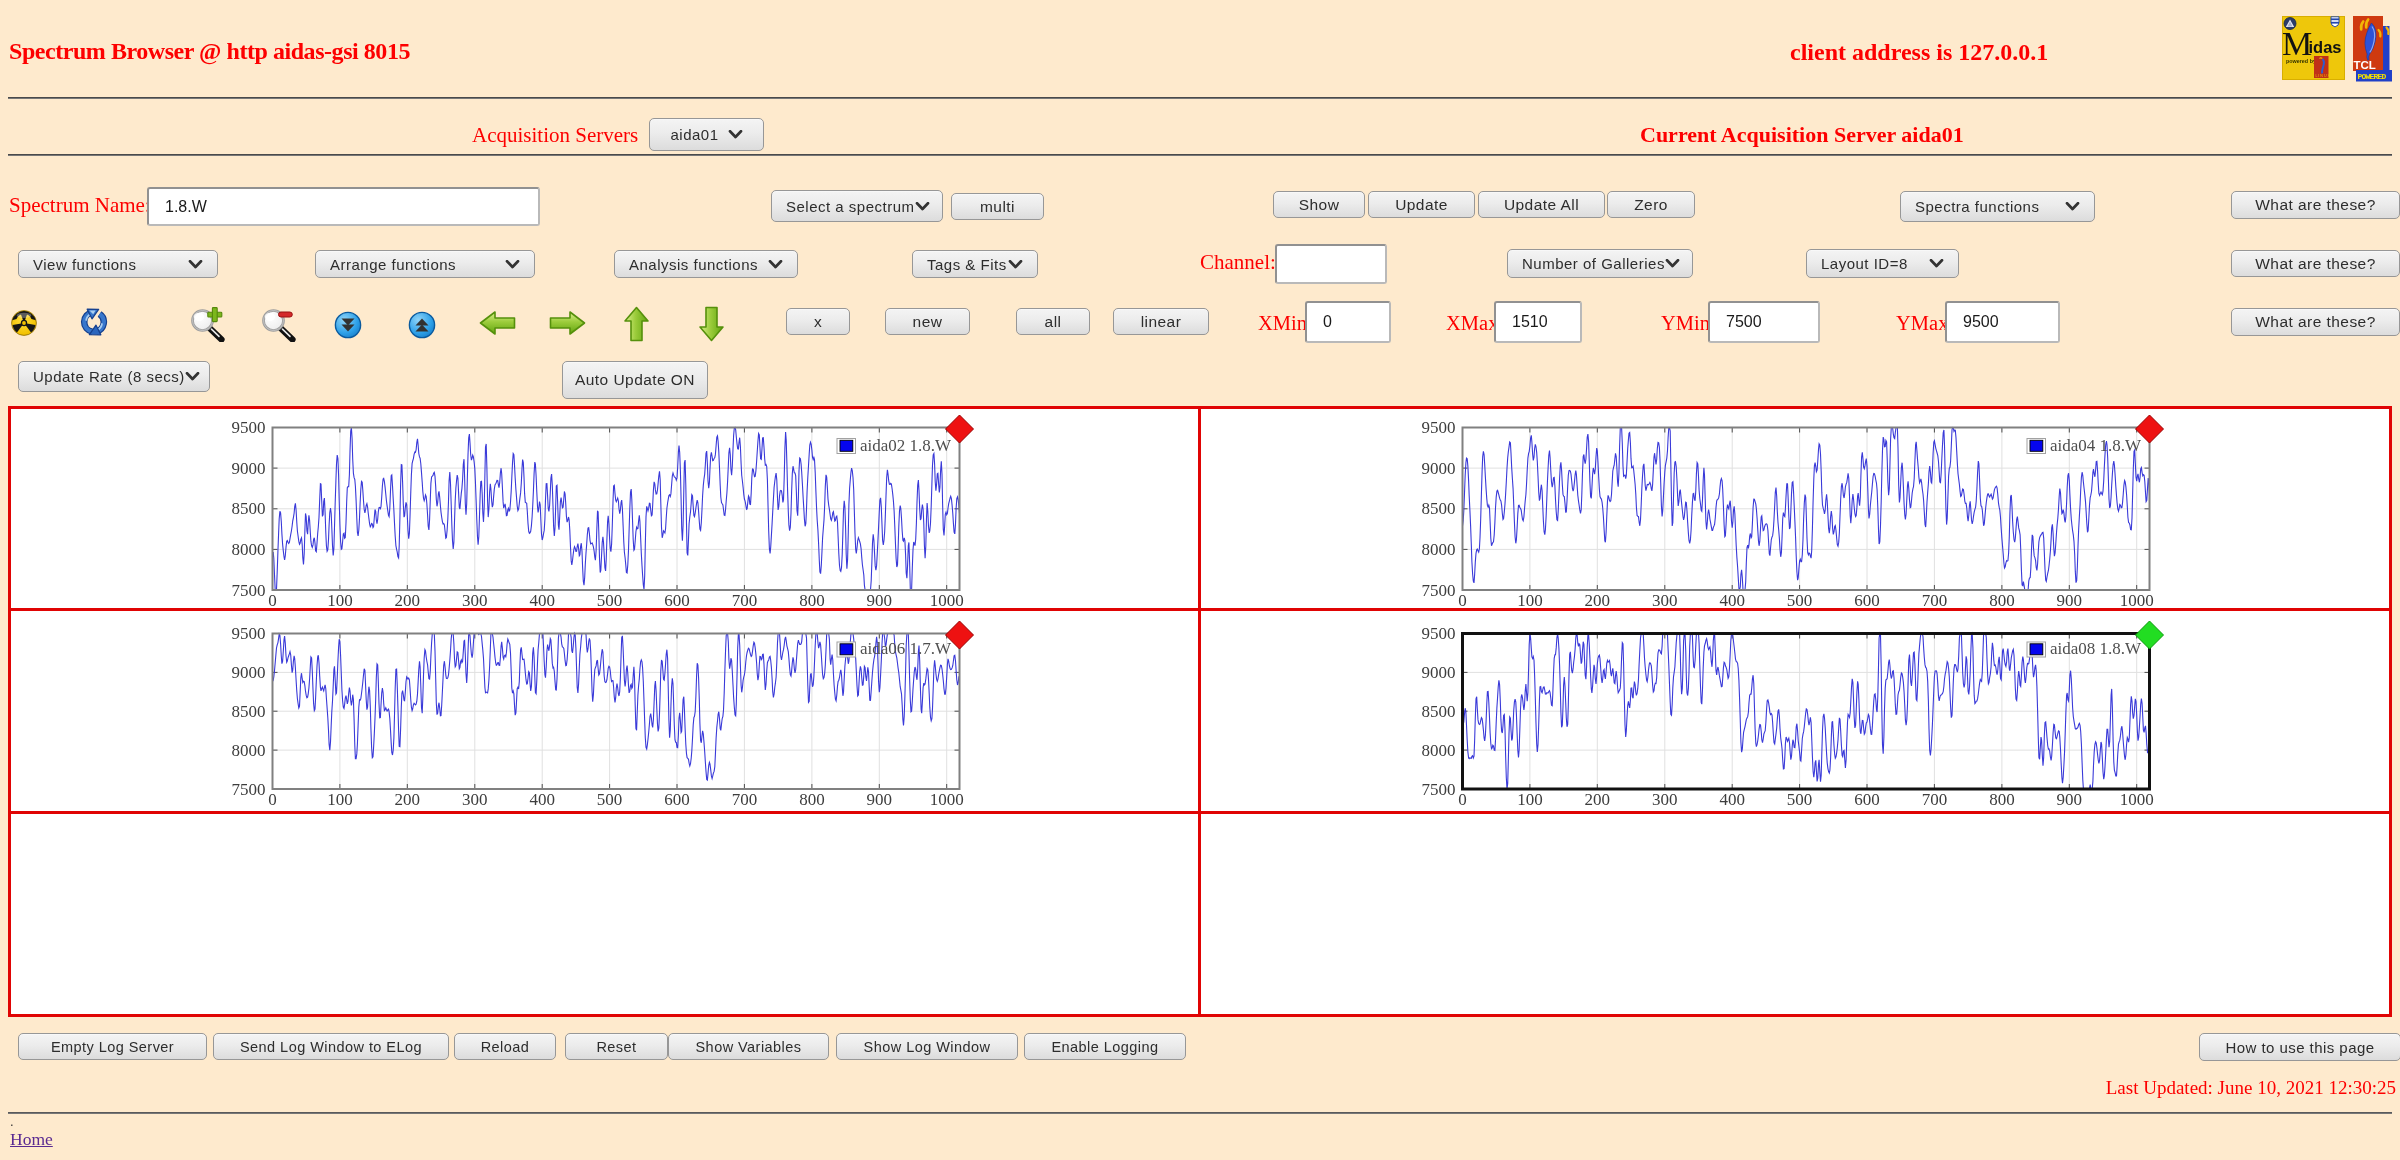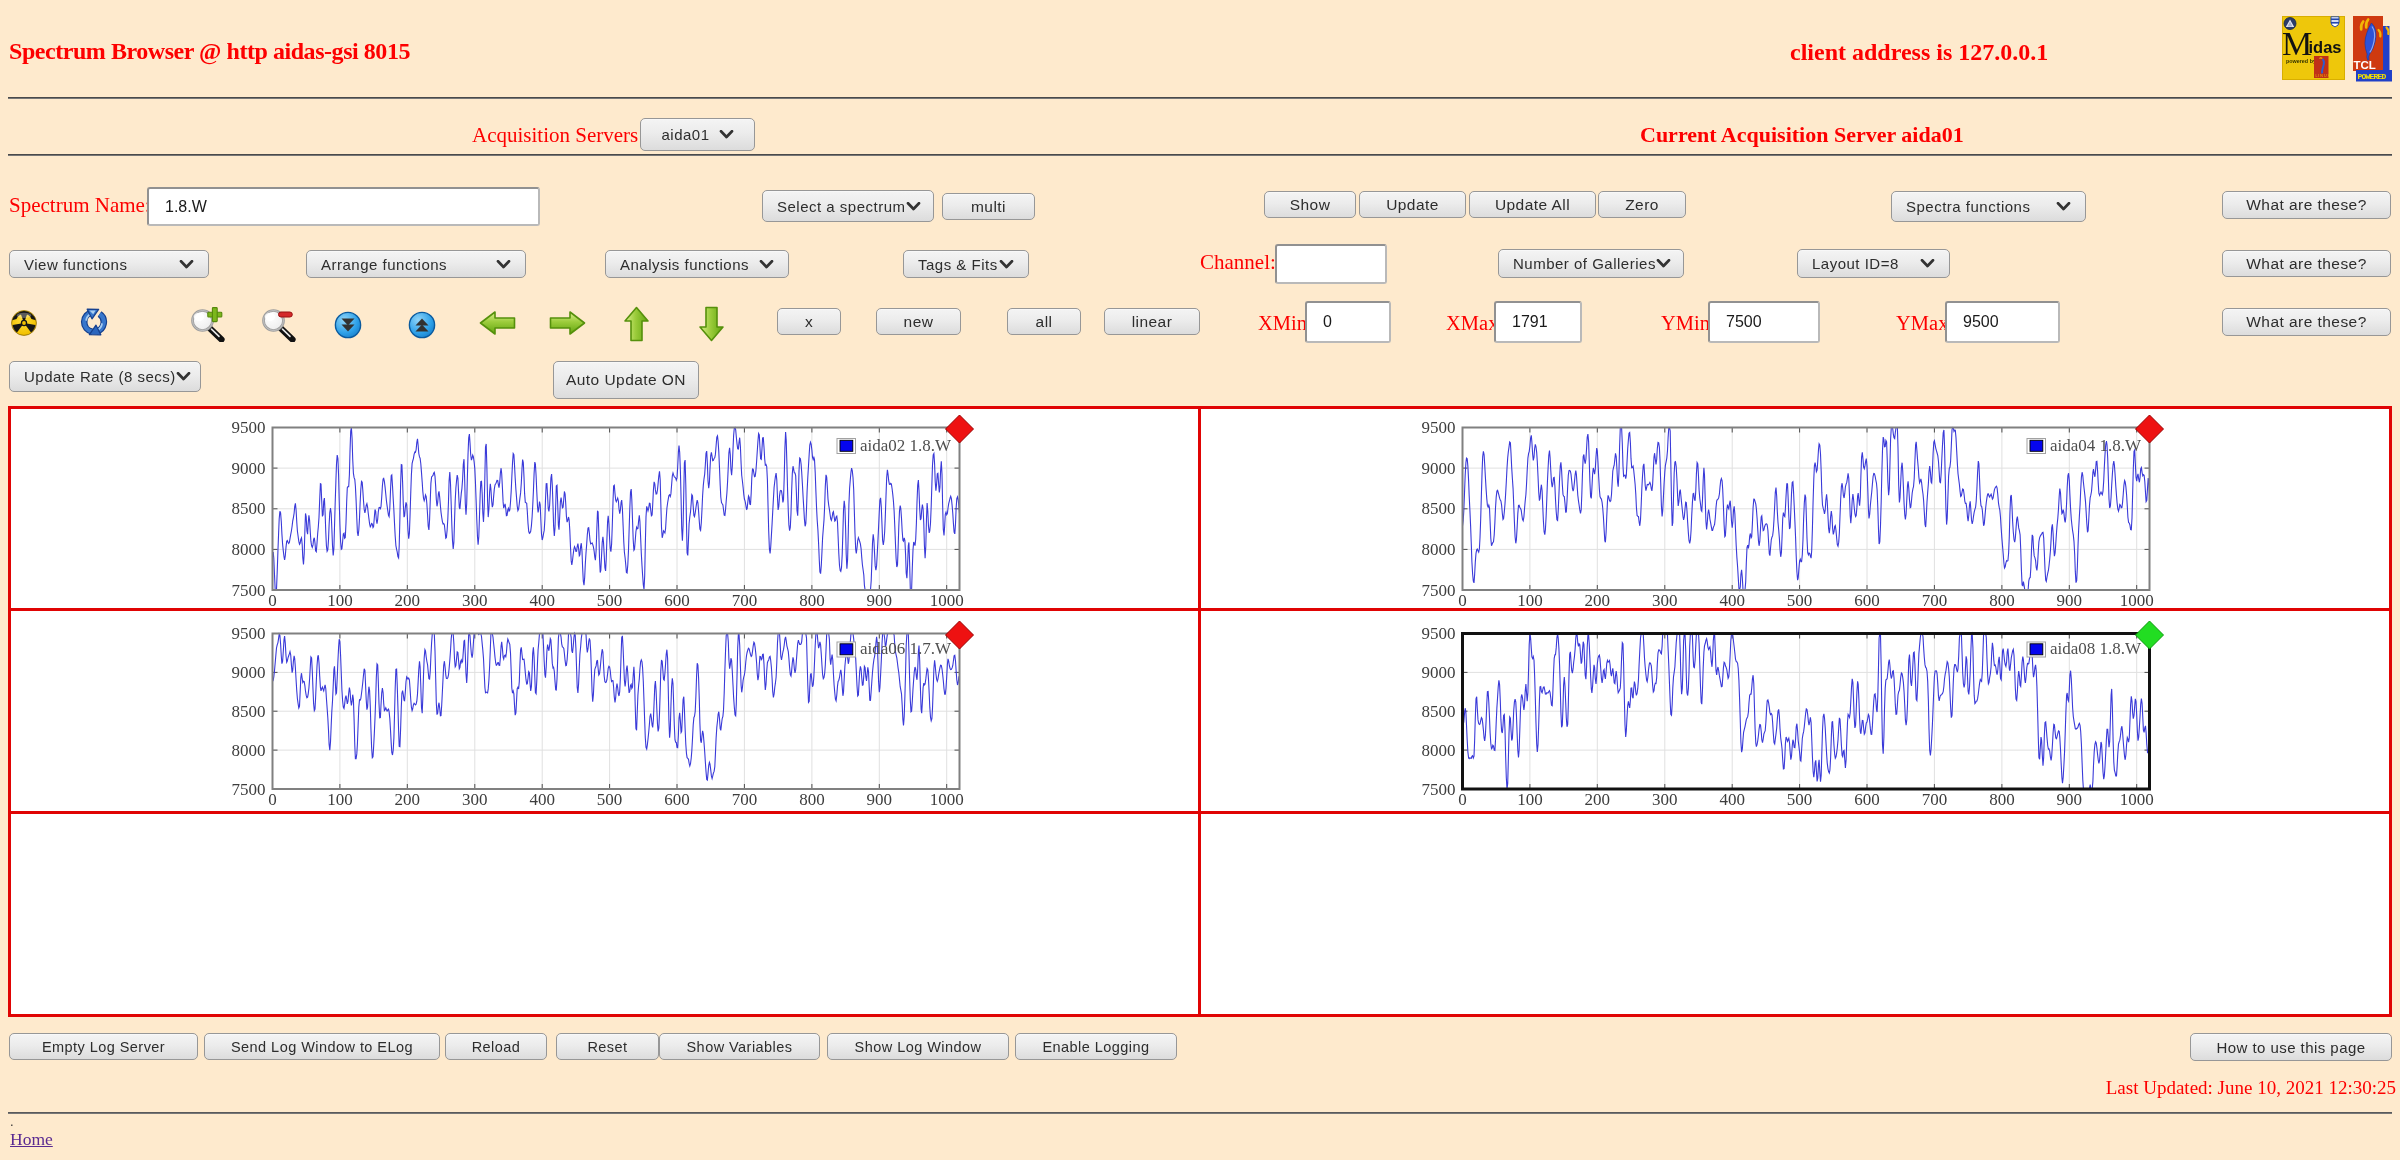--- a/index.html
+++ b/index.html
@@ -1,19 +1,19 @@
 <!DOCTYPE html>
 <html><head><meta charset="utf-8"><style>
 * { margin:0; padding:0; box-sizing:border-box; }
 body { width:2400px; height:1160px; background:#feeacd; position:relative;
        font-family:"Liberation Sans", sans-serif; overflow:hidden; }
 .rlab { position:absolute; color:#fd0000; font-family:"Liberation Serif", serif; white-space:nowrap; }
 .sel, .btn { position:absolute; display:flex; align-items:center; border:1px solid #979797; letter-spacing:0.45px;
   border-radius:5px; background:linear-gradient(to bottom,#f4f4f4 0%,#ececec 45%,#dcdcdc 100%);
-  color:#2d2d2d; white-space:nowrap; box-shadow:0 1px 0 rgba(255,255,255,0.4) inset; }
+  color:#2d2d2d; white-space:nowrap; box-shadow:0 1px 0 rgba(255,255,255,0.4) inset;margin-left:9px; }
 .sel { justify-content:space-between; padding:0 14px; font-size:15px !important; letter-spacing:0.5px; }
 .selc { justify-content:center !important; }
 .selc svg { margin-left:9px; }
 .btn { justify-content:center; }
 .inp { position:absolute; background:#fff; border:2px solid; border-color:#919191 #b9b9b9 #b9b9b9 #919191; border-radius:3px;
   display:flex; align-items:center; padding-left:16px; color:#1a1a1a; }
 .hr { position:absolute; left:8px; width:2384px; height:2px; background:#4a4a4a; border-bottom:1px solid #777; }
 .cells { position:absolute; background:#fff; }
 .redline { position:absolute; background:#e00404; }
 </style></head><body>
@@ -257,21 +257,21 @@
       </defs>
       <path d="M10 2.5 L10 22 L4 22 L15.5 35.5 L27 22 L21 22 L21 2.5 Z" fill="url(#ggdown)" stroke="#55900c" stroke-width="1.6" stroke-linejoin="round"></path>
     </svg></div>
 <div class="btn" style="left:777px;top:308px;width:64px;height:27px;font-size:15.5px">x</div>
 <div class="btn" style="left:876px;top:308px;width:85px;height:27px;font-size:15.5px">new</div>
 <div class="btn" style="left:1007px;top:308px;width:74px;height:27px;font-size:15.5px">all</div>
 <div class="btn" style="left:1104px;top:308px;width:96px;height:27px;font-size:15.5px">linear</div>
 <div class="rlab" style="left:1258px;top:312px;font-size:20.5px;">XMin</div>
 <div class="inp" style="left:1305px;top:301px;width:86px;height:42px;font-size:16px">0</div>
 <div class="rlab" style="left:1446px;top:312px;font-size:20.5px;">XMax</div>
-<div class="inp" style="left:1494px;top:301px;width:88px;height:42px;font-size:16px">1791</div>
+<div class="inp" style="left:1494px;top:301px;width:88px;height:42px;font-size:16px">1510</div>
 <div class="rlab" style="left:1661px;top:312px;font-size:20.5px;">YMin</div>
 <div class="inp" style="left:1708px;top:301px;width:112px;height:42px;font-size:16px">7500</div>
 <div class="rlab" style="left:1896px;top:312px;font-size:20.5px;">YMax</div>
 <div class="inp" style="left:1945px;top:301px;width:115px;height:42px;font-size:16px">9500</div>
 <div class="btn" style="left:2222px;top:308px;width:169px;height:28px;font-size:15.5px">What are these?</div>
 <div class="sel" style="left:9px;top:361px;width:192px;height:31px;font-size:16px">
     <span>Update Rate (8 secs)</span>
     <svg width="15" height="9" viewBox="0 0 15 9" style="flex:none">
       <path d="M2 1.2 L7.5 7 L13 1.2" stroke="#333" stroke-width="2.7" fill="none" stroke-linecap="round" stroke-linejoin="round"></path>
     </svg>

